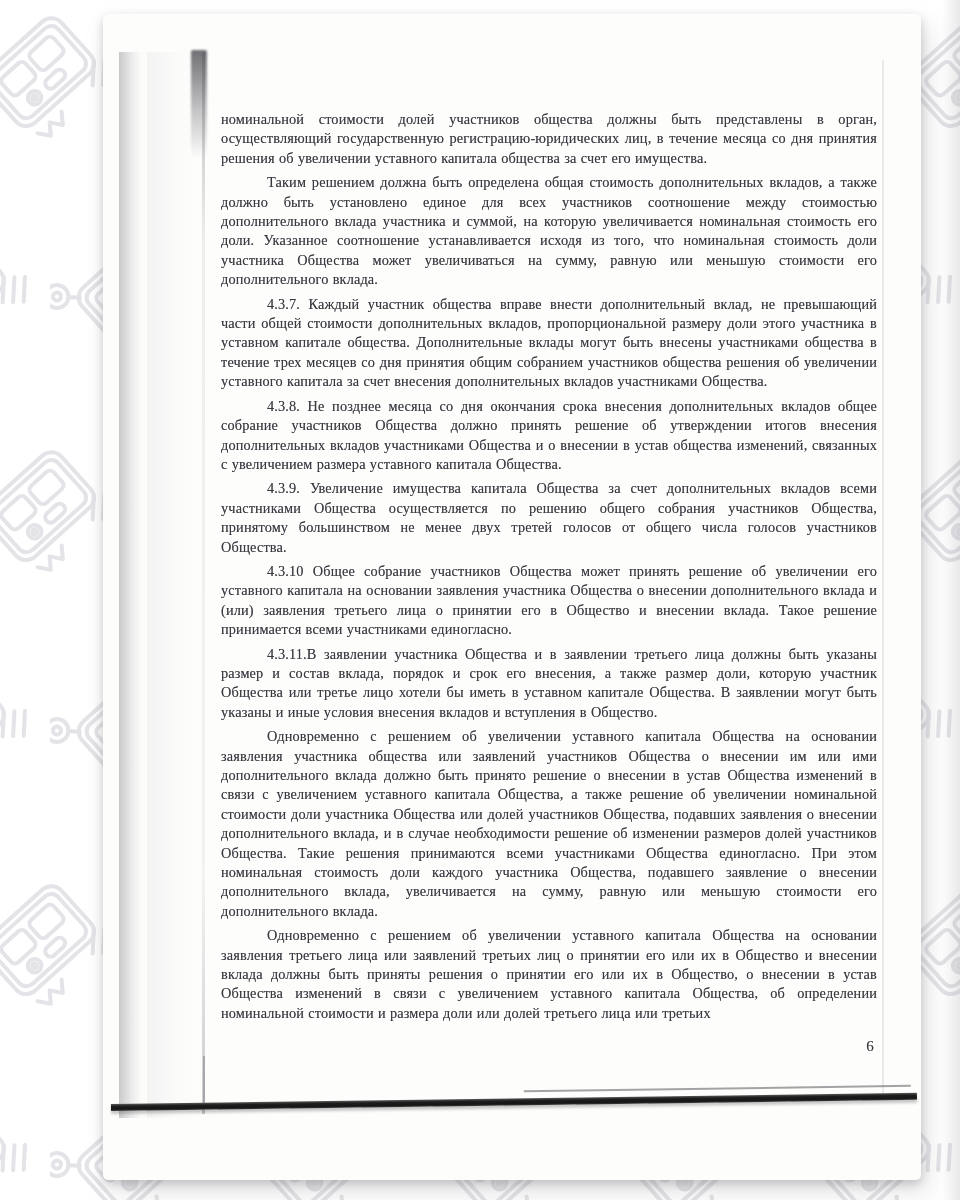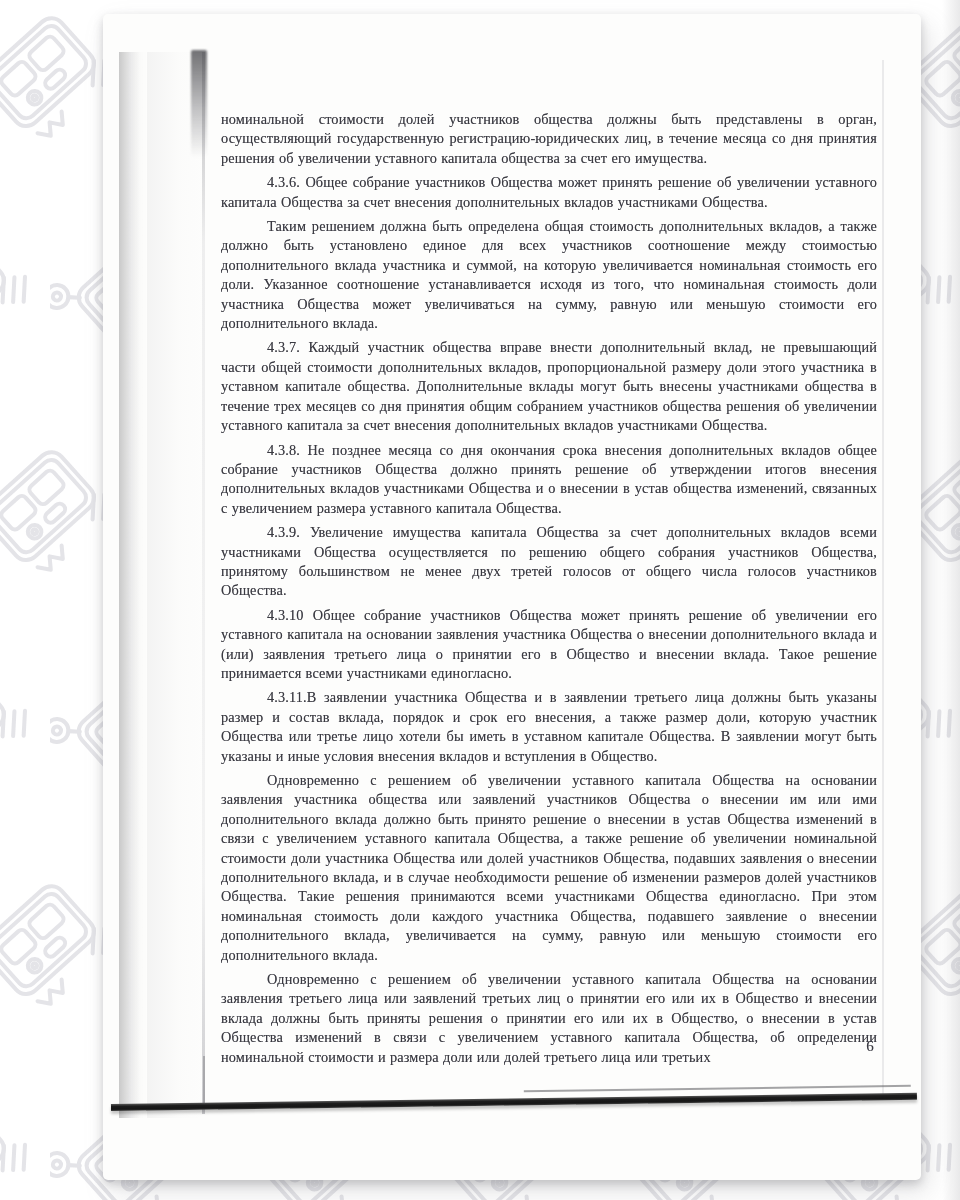--- a/index.html
+++ b/index.html
@@ -290,21 +290,20 @@
 
 <div class="sheet">
   <div class="curl-strip-a"></div>
   <div class="curl-strip-b"></div>
   <div class="crease-line"></div>
   <div class="dark-corner-bar"></div>
   <div class="right-edge-line"></div>
 
   <div class="text-block">
       <p>номинальной стоимости долей участников общества должны быть представлены в орган, осуществляющий государственную регистрацию-юридических лиц, в течение месяца со дня принятия решения об увеличении уставного капитала общества за счет его имущества.</p>
-      <p class="indent">4.3.6. Общее собрание участников Общества может принять решение об увеличении уставного капитала Общества за счет внесения дополнительных вкладов участниками Общества.</p>
       <p class="indent">Таким решением должна быть определена общая стоимость дополнительных вкладов, а также должно быть установлено единое для всех участников соотношение между стоимостью дополнительного вклада участника и суммой, на которую увеличивается номинальная стоимость его доли. Указанное соотношение устанавливается исходя из того, что номинальная стоимость доли участника Общества может увеличиваться на сумму, равную или меньшую стоимости его дополнительного вклада.</p>
       <p class="indent">4.3.7. Каждый участник общества вправе внести дополнительный вклад, не превышающий части общей стоимости дополнительных вкладов, пропорциональной размеру доли этого участника в уставном капитале общества. Дополнительные вклады могут быть внесены участниками общества в течение трех месяцев со дня принятия общим собранием участников общества решения об увеличении уставного капитала за счет внесения дополнительных вкладов участниками Общества.</p>
       <p class="indent">4.3.8. Не позднее месяца со дня окончания срока внесения дополнительных вкладов общее собрание участников Общества должно принять решение об утверждении итогов внесения дополнительных вкладов участниками Общества и о внесении в устав общества изменений, связанных с увеличением размера уставного капитала Общества.</p>
       <p class="indent">4.3.9. Увеличение имущества капитала Общества за счет дополнительных вкладов всеми участниками Общества осуществляется по решению общего собрания участников Общества, принятому большинством не менее двух третей  голосов от общего числа голосов участников Общества.</p>
       <p class="indent">4.3.10 Общее собрание участников Общества может принять решение об увеличении его уставного капитала на основании заявления участника Общества о внесении дополнительного вклада и (или) заявления третьего лица о принятии его в Общество и внесении вклада. Такое решение принимается всеми участниками единогласно.</p>
       <p class="indent">4.3.11.В заявлении участника Общества и в заявлении третьего лица должны быть указаны размер и состав вклада, порядок и срок его внесения, а также размер доли, которую участник Общества или третье лицо хотели бы иметь в уставном капитале Общества. В заявлении могут быть указаны и иные условия внесения вкладов и вступления в Общество.</p>
       <p class="indent">Одновременно с решением об увеличении уставного капитала Общества на основании заявления участника общества или заявлений участников Общества о внесении им или ими дополнительного вклада должно быть принято решение о внесении в устав Общества изменений в связи с увеличением уставного капитала Общества, а также решение об увеличении номинальной стоимости доли участника Общества или долей участников Общества, подавших заявления о внесении дополнительного вклада, и в случае необходимости решение об изменении размеров долей участников Общества. Такие решения принимаются всеми участниками Общества единогласно. При этом номинальная стоимость доли каждого участника Общества, подавшего заявление о внесении дополнительного вклада, увеличивается на сумму, равную или меньшую стоимости его дополнительного вклада.</p>
       <p class="indent tight">Одновременно с решением об увеличении уставного капитала Общества на основании заявления третьего лица или заявлений третьих лиц о принятии его или их в Общество и внесении вклада должны быть приняты решения о принятии его или их в Общество, о внесении в устав Общества изменений в связи с увеличением уставного капитала Общества, об определении номинальной стоимости и размера доли или долей третьего лица или третьих</p>
     </div>
 

